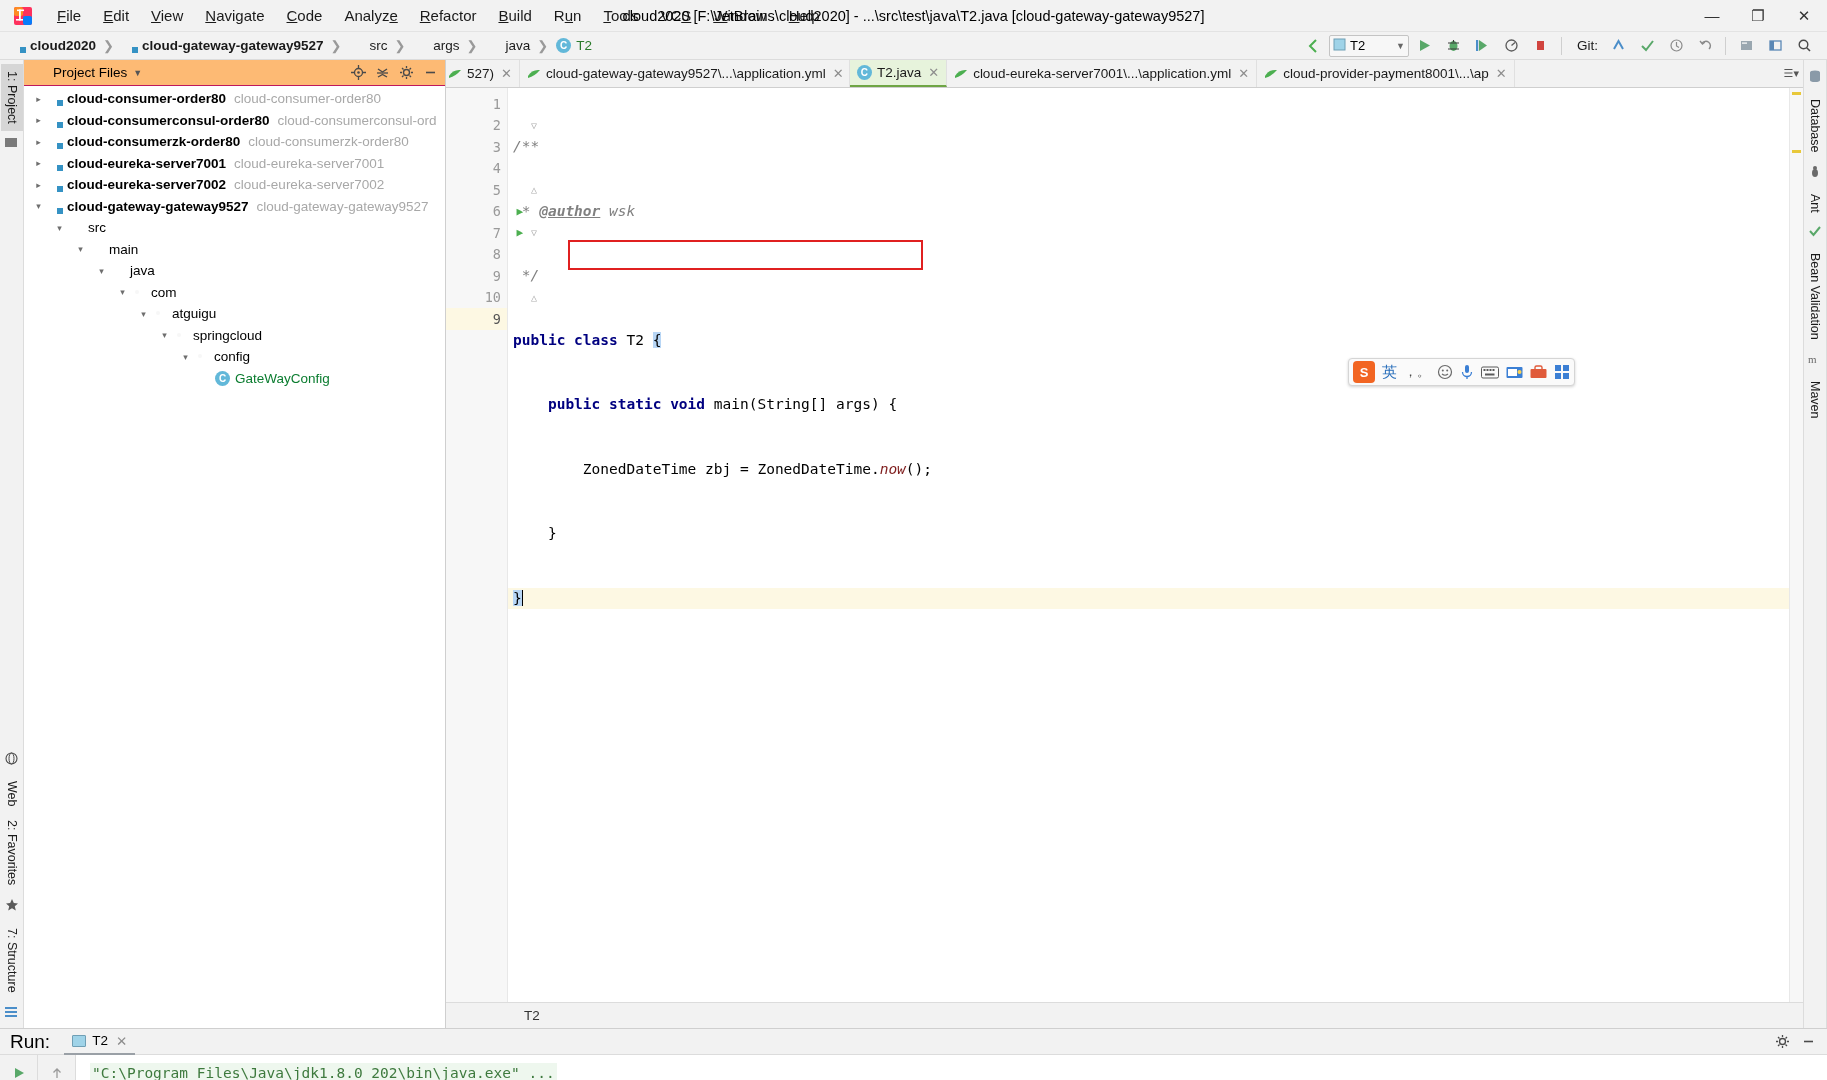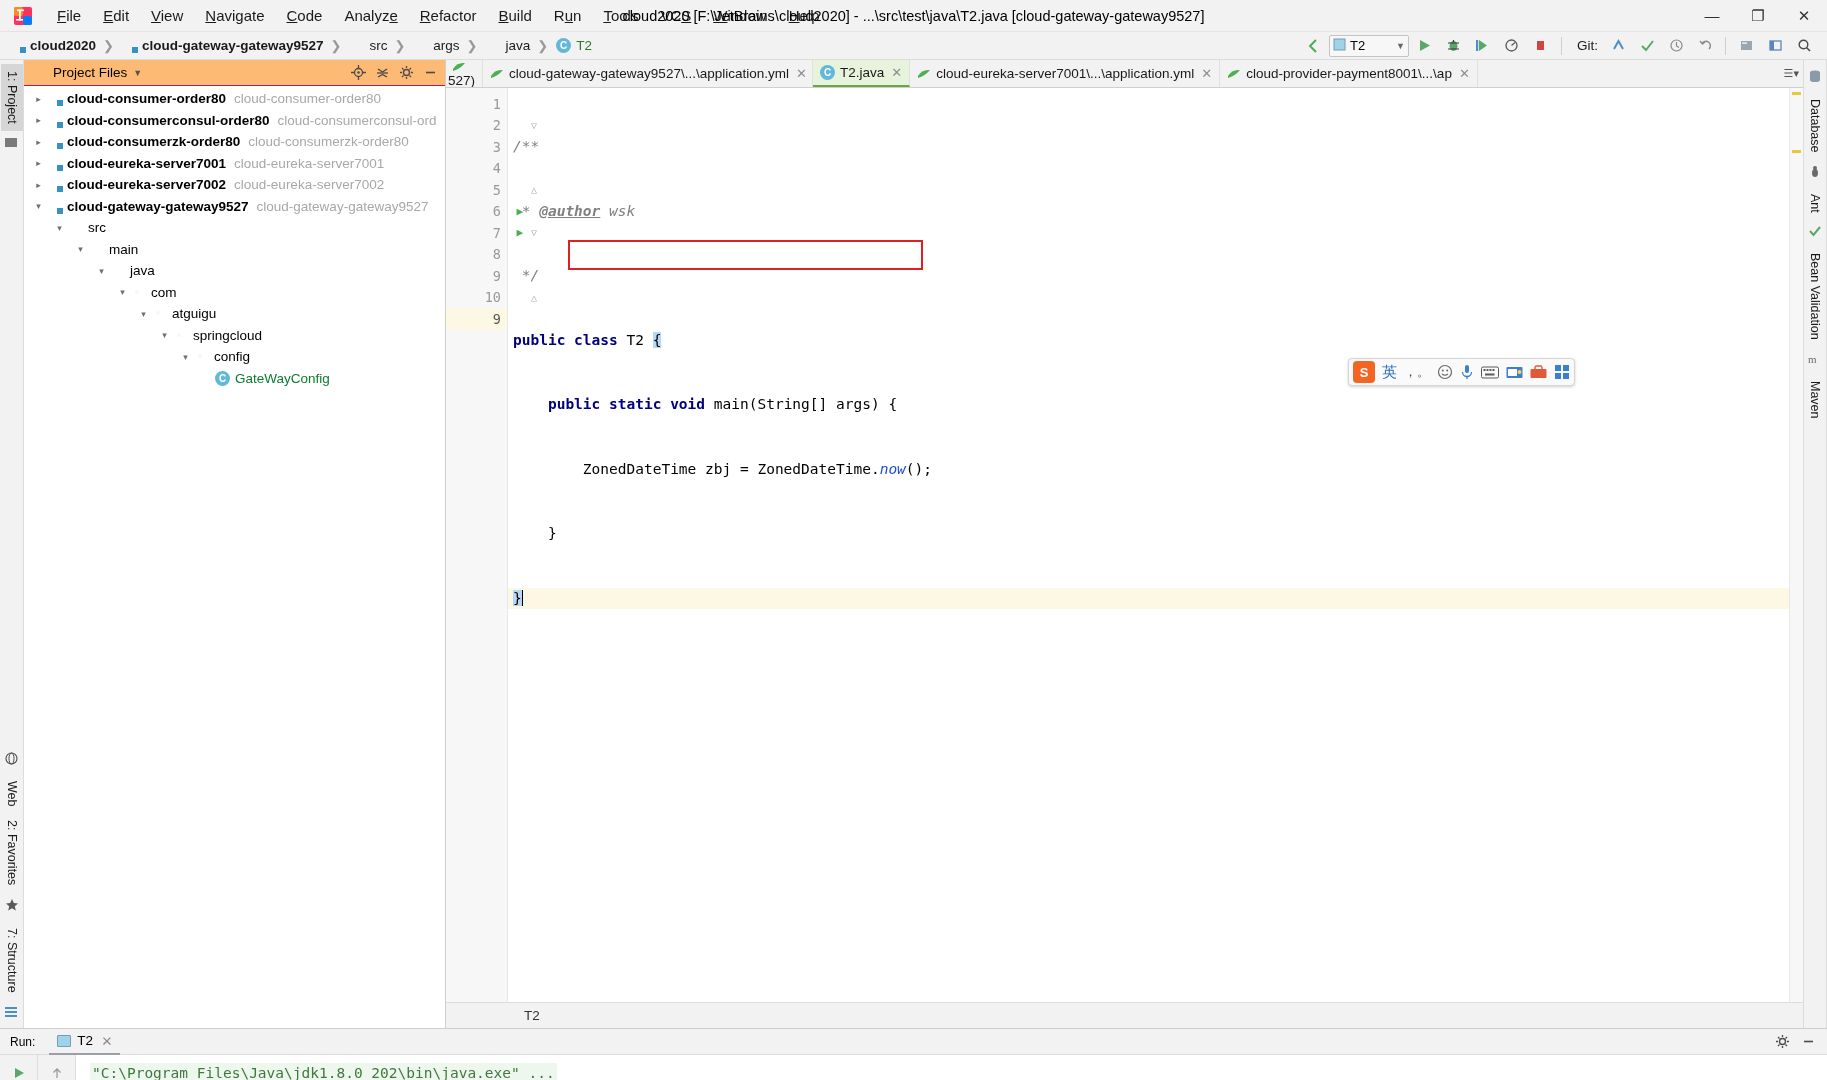--- a/index.html
+++ b/index.html
@@ -100,21 +100,21 @@
   #code { flex:1; position:relative; padding-top:5px; overflow:hidden;
     font-family:"DejaVu Sans Mono", monospace; font-size:14.5px; line-height:21.5px;
     white-space:pre; color:#000; }
   .cl { height:21.5px; padding-left:5px; position:relative; }
   .cl.cur { background:#fdf8e3; }
   .kw { color:#000080; font-weight:bold; }
   .cm { color:#808080; font-style:italic; }
   .tag { color:#808080; font-style:italic; font-weight:bold; text-decoration:underline; }
   .tag.hl { background:#f5e9c0; }
   .fld { color:#660e7a; font-weight:bold; font-style:italic; }
-  .mth { color:#1d4ed8; font-style:italic; }
+  .mth { color:#7f1d1d; font-style:italic; }
   .sel { background:#b8d6f5; }
   .caret { display:inline-block; width:1px; height:16px; background:#000; vertical-align:-3px; }
 
   #redbox-code { position:absolute; border:2px solid #e02020; pointer-events:none; }
 
   #code-marker { position:absolute; right:0; top:0; bottom:0; width:14px; background:#f7f7f7;
     border-left:1px solid #e8e8e8; }
   .mk { position:absolute; right:2px; width:9px; height:3px; }
 
   #breadcrumb-bar { height:26px; background:#f2f2f2; border-top:1px solid #dcdcdc;
@@ -122,21 +122,21 @@
 
   
   #right-rail { width:24px; background:#f2f2f2; border-left:1px solid #dcdcdc;
     display:flex; flex-direction:column; align-items:center; padding-top:4px; flex:none; }
 
   
   #runpanel { height:468px; display:flex; flex-direction:column; background:#fff;
     border-top:1px solid #cfcfcf; }
   #run-head { height:26px; background:#f2f2f2; display:flex; align-items:center;
     padding-left:10px; border-bottom:1px solid #dcdcdc; flex:none; }
-  #run-head .rh-label { font-size:12px; margin-right:14px;text-align:right; }
+  #run-head .rh-label { font-size:19px; margin-right:14px;text-align:right; }
   .run-tab { display:flex; align-items:center; font-size:13.5px; padding:0 8px; height:26px;
     border-bottom:2px solid #9aa0a6; }
   .run-tab .rt-ico { width:14px; height:12px; background:#9fd3e8; border:1px solid #6f9fb5;
     margin-right:6px; border-radius:1px; }
   .run-tab .rt-x { margin-left:8px; color:#8d8d8d; }
   #run-head .rh-right { margin-left:auto; display:flex; gap:4px; padding-right:8px; }
 
   #run-body { flex:1; display:flex; min-height:0; }
   .run-side { width:38px; background:#f2f2f2; border-right:1px solid #dcdcdc; flex:none;
     display:flex; flex-direction:column; align-items:center; padding-top:4px; gap:2px; }
@@ -455,21 +455,21 @@
         <div class="node" style="padding-left: 176px;">
           <span class="twisty"></span>
           <span class="cls-ico">C</span>
           <span class="node-label plain green">GateWayConfig</span>
         </div>
       </div>
   </div>
 
   <div id="editor-col">
     <div id="tabs">
-        <div class="tab" style="color: rgb(26, 26, 26); padding-left: 2px; flex-direction: column;">
+        <div class="tab" style="color: rgb(26, 26, 26); padding-left: 2px;">
           <span class="yml-ico"><svg width="14" height="13" viewBox="0 0 14 13">
               <path d="M1 9 Q5 2 13 3 Q8 9 1 11 Z" fill="#4caf50"></path>
             </svg></span>
           <span>527)</span>
           <span class="tab-x">✕</span>
         </div>
         <div class="tab">
           <span class="yml-ico"><svg width="14" height="13" viewBox="0 0 14 13">
               <path d="M1 9 Q5 2 13 3 Q8 9 1 11 Z" fill="#4caf50"></path>
             </svg></span>

